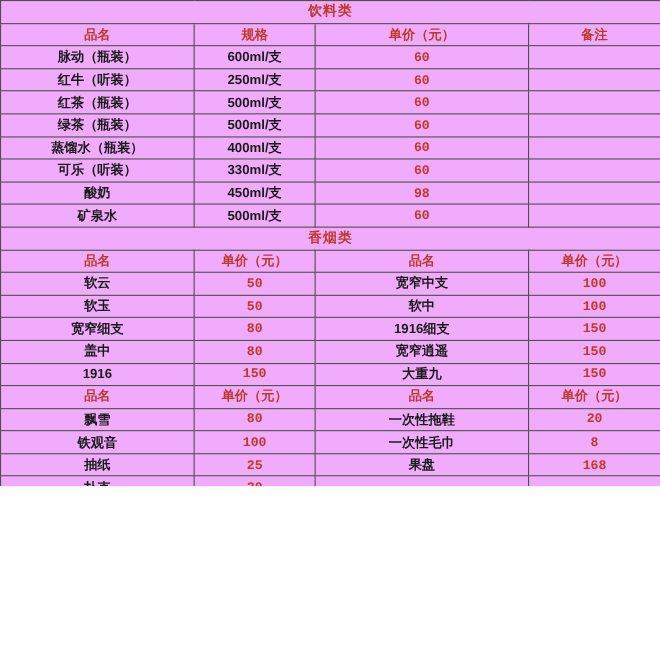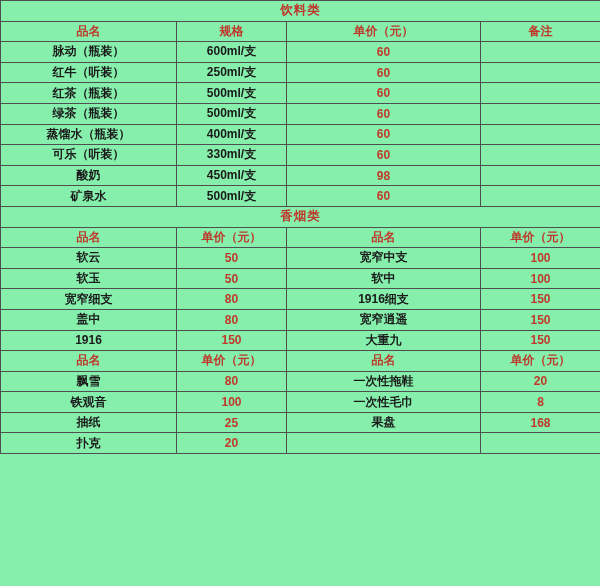--- a/index.html
+++ b/index.html
@@ -2,22 +2,22 @@
 <html><head>
 <meta charset="utf-8">
 <style>
   html, body {
     margin: 0;
     padding: 0;
     background: #ffffff;
   }
   .sheet {
     width: 600px;
-    height: 586px;
-    background: #86efac;
+    height: 442px;
+    background: #f0abfc;
     font-family: "Liberation Sans", "DejaVu Sans", sans-serif;
     box-sizing: border-box;
     overflow: hidden;
   }
   table.price-table {
     width: 600px;
     border-collapse: collapse;
     table-layout: fixed;
   }
   table.price-table td {
@@ -37,20 +37,21 @@
     color: #bf382c;
     font-size: 12.5px;
     letter-spacing: 1px;
   }
   table.price-table td.head {
     color: #bf382c;
     font-family: Liberation Serif, serif;
   }
   table.price-table td.price {
     color: #c0392b;
+    font-family: Liberation Mono, monospace;
   }
   table.price-table td.text {
     color: #1a1a1a;
   }
   col.c-name   { width: 176px; }
   col.c-spec   { width: 110px; }
   col.c-price  { width: 194px; }
   col.c-remark { width: 120px; }
 </style>
 </head>

